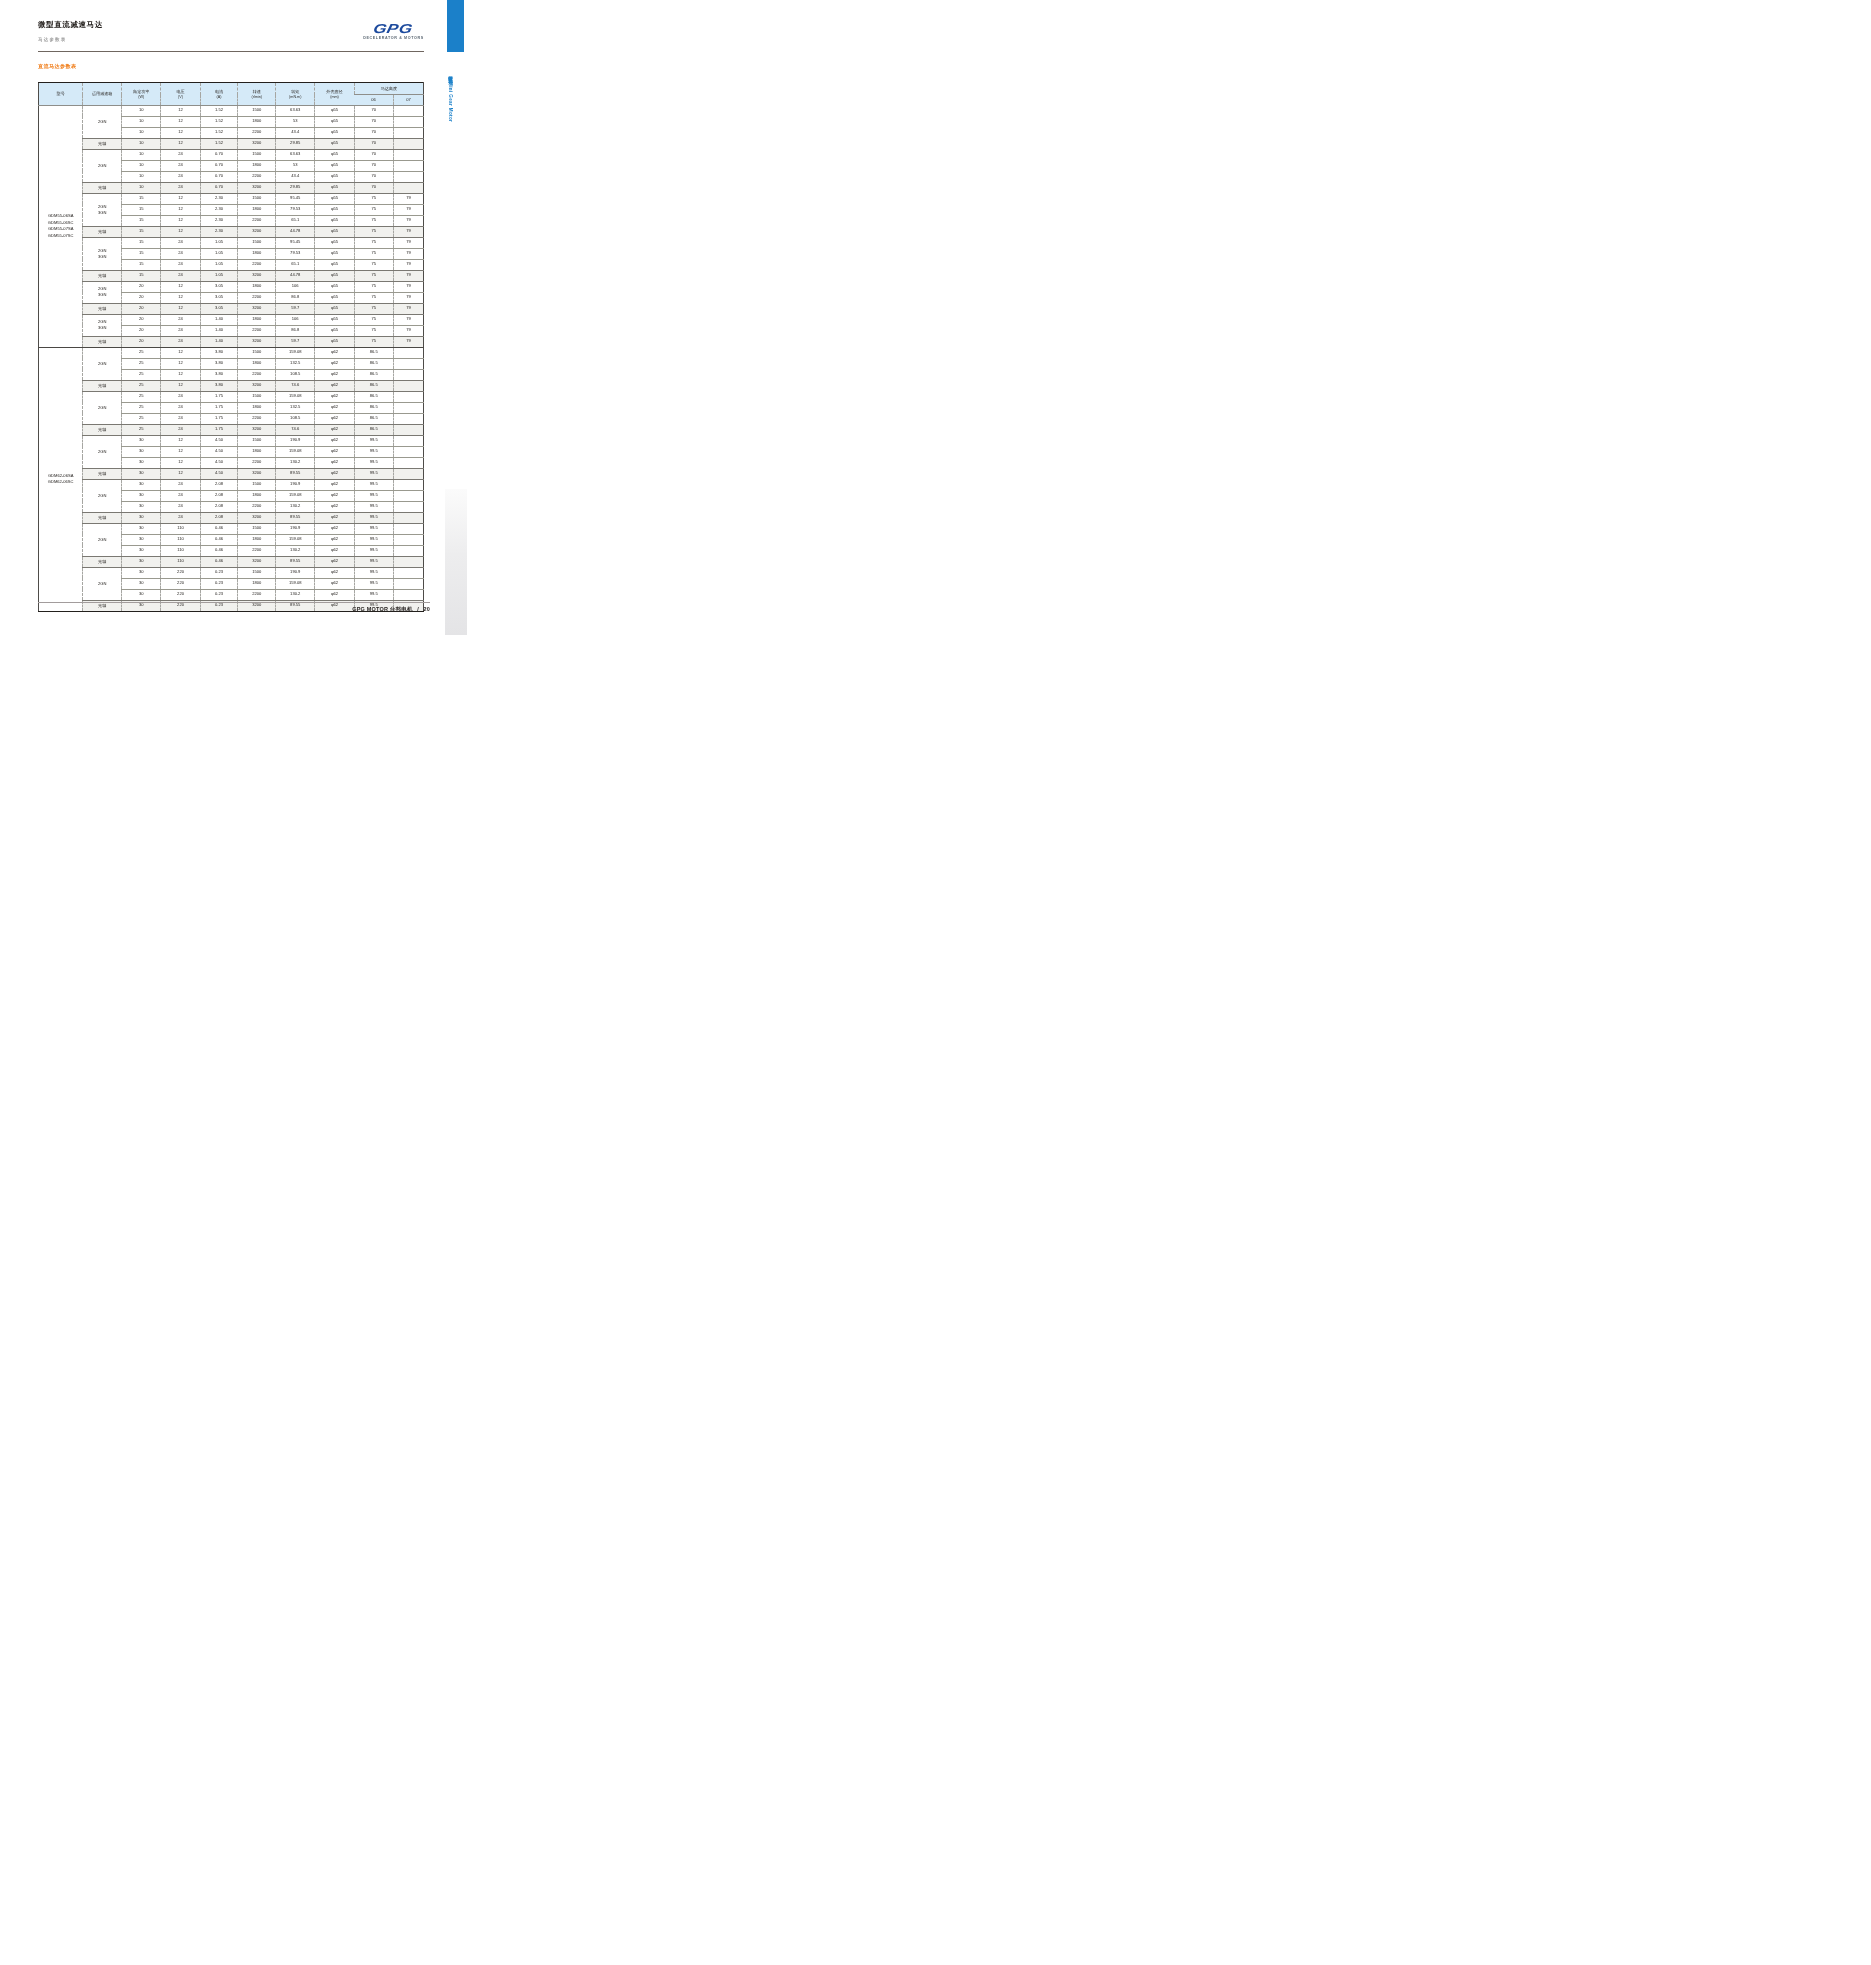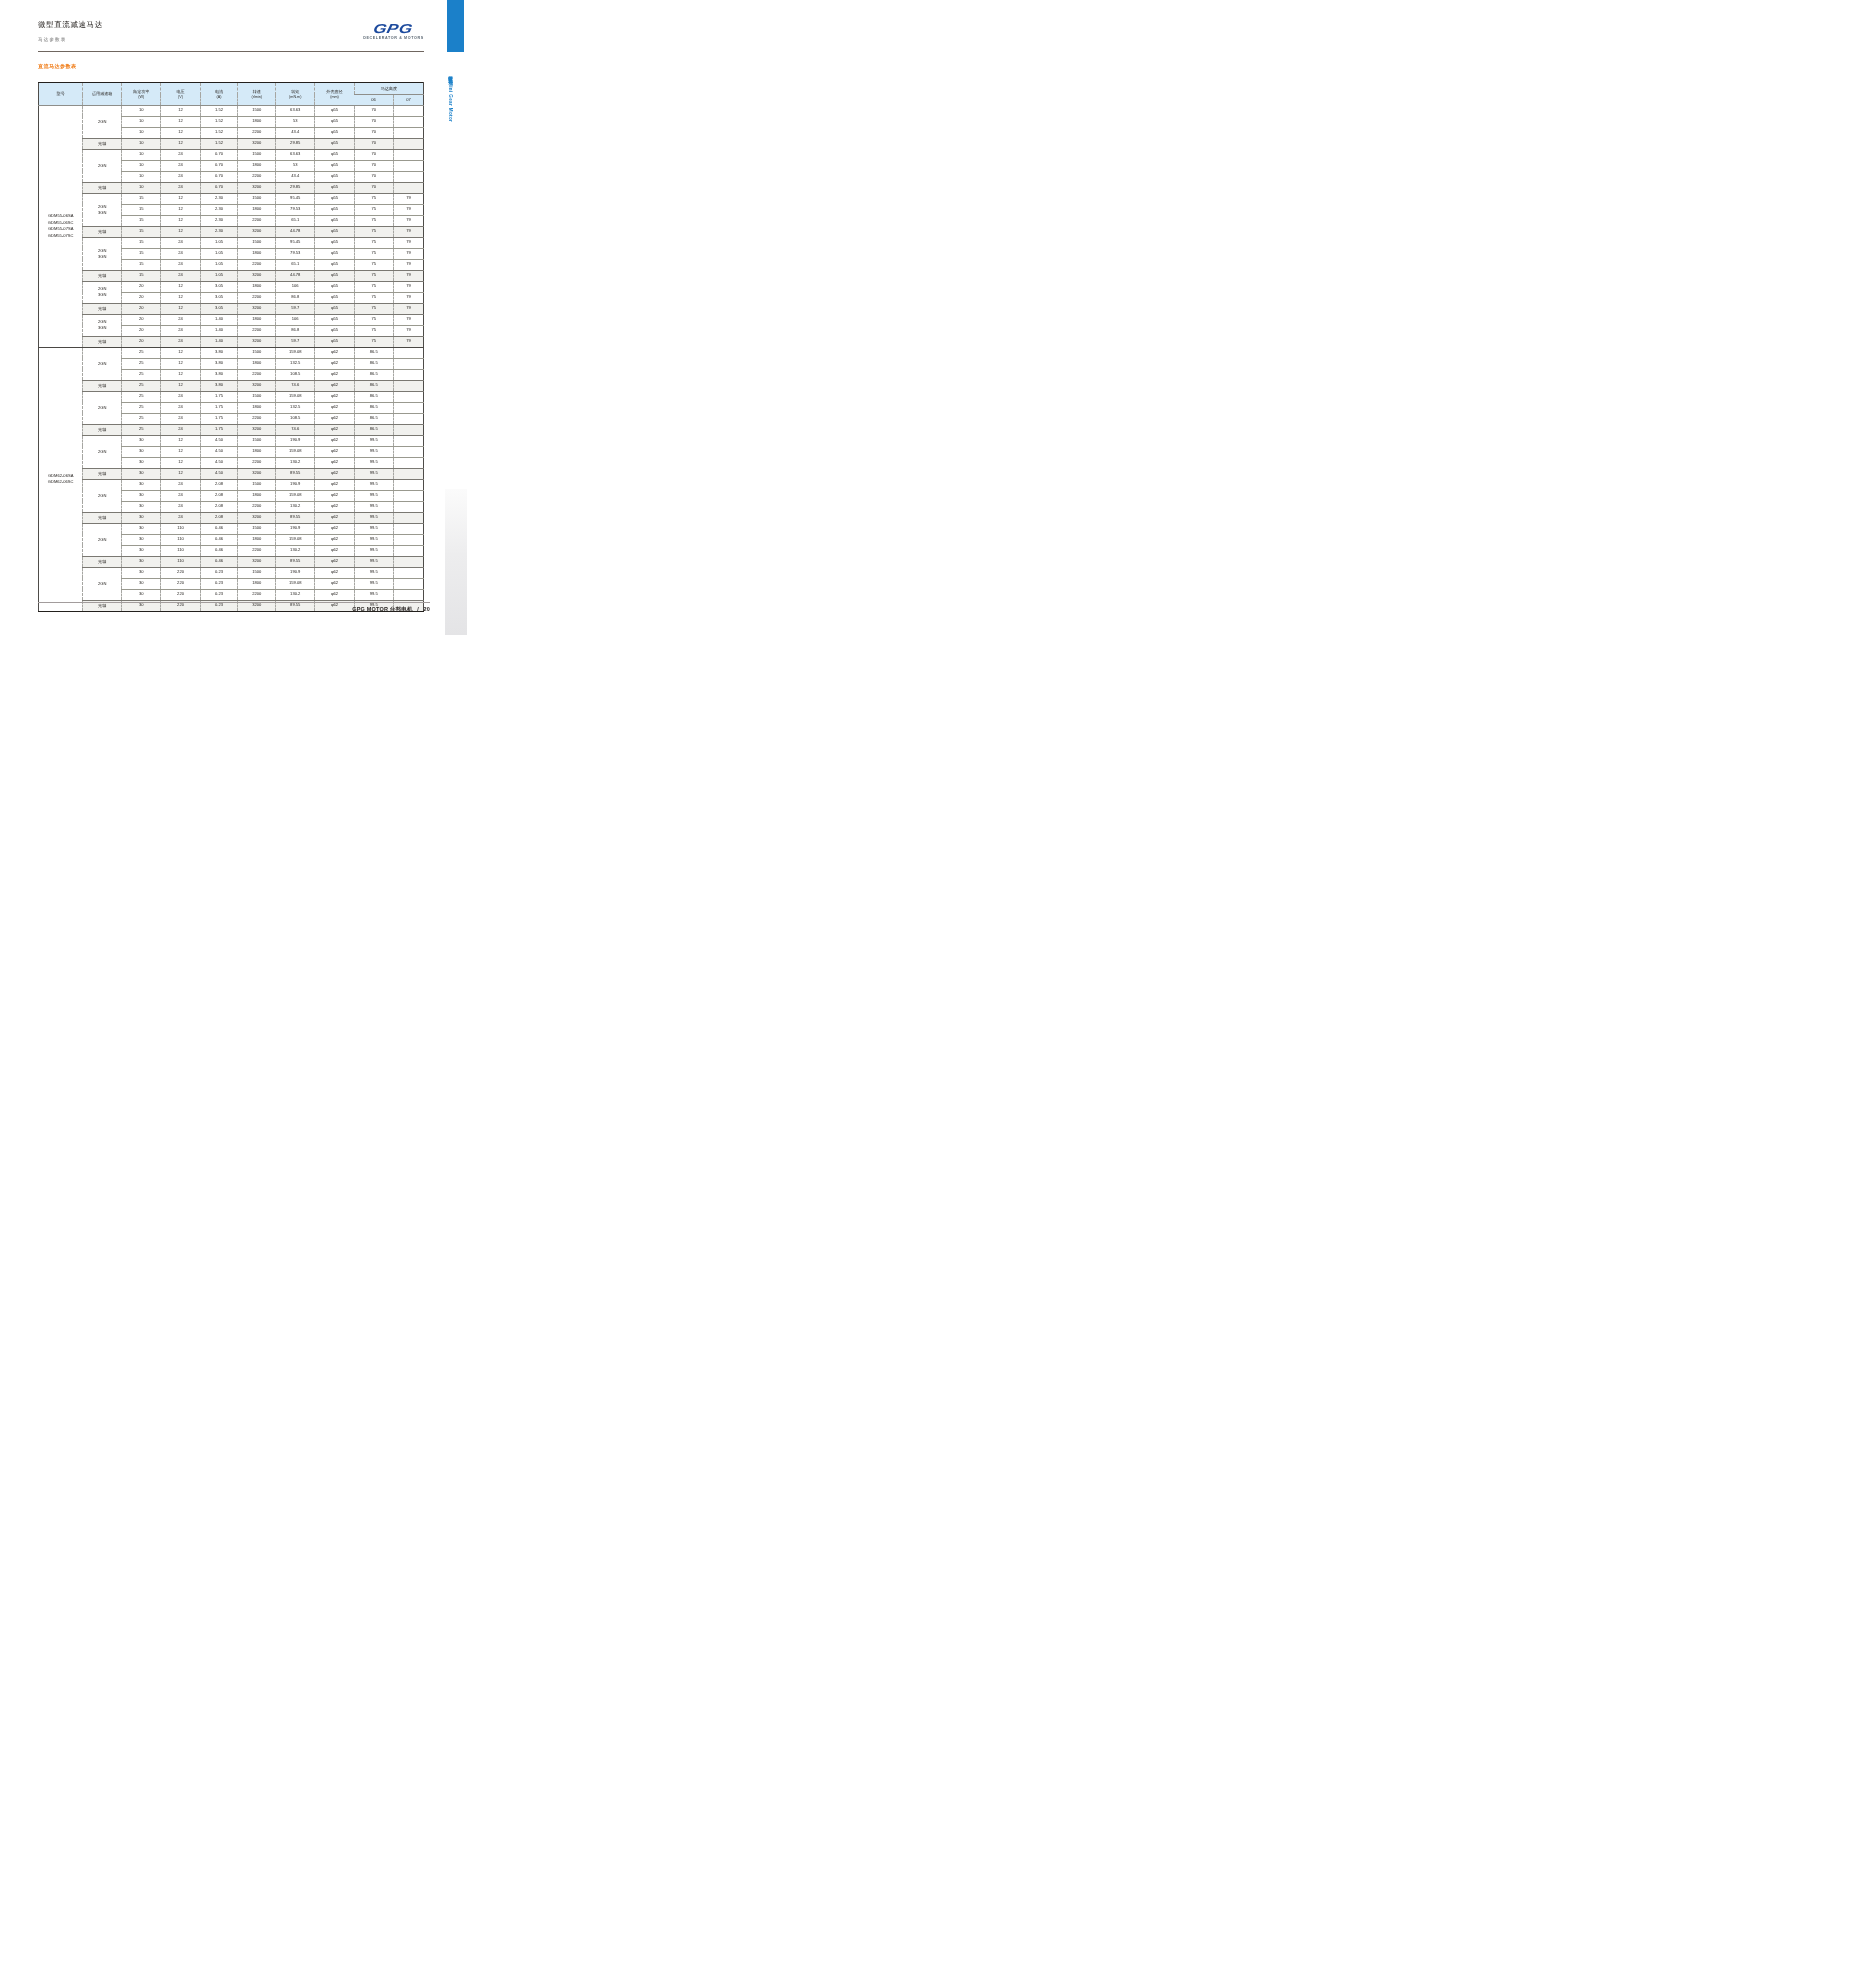--- a/index.html
+++ b/index.html
@@ -10,21 +10,21 @@
     --row-shade:#f1f1ee;
     --border-dark:#23201d;
     --line-gray:#99998f;
     --dash-gray:#a6a6a2;
   }
   html,body{margin:0;padding:0;background:#fff;}
   body{font-family:"Liberation Sans","DejaVu Sans",sans-serif;color:#2a2724;}
   .page{position:relative;width:468px;height:635px;background:#ffffff;overflow:hidden;}
 
   
-  .page-title{position:absolute;left:38px;top:19.7px;font-size:7.5px;font-weight:normal;color:#25211e;letter-spacing:0.6px;}
+  .page-title{position:absolute;left:38px;top:19.7px;font-size:7.5px;font-weight:bold;color:#25211e;letter-spacing:0.6px;}
   .page-subtitle{position:absolute;left:38px;top:37px;font-size:4.5px;color:#9c9c9c;letter-spacing:1.2px;font-weight:bold;}
   .header-rule{position:absolute;left:38px;top:51px;width:386px;height:1.2px;background:#6f6660;}
   .logo{position:absolute;left:356px;top:21.6px;width:75px;text-align:center;}
   .logo-mark{display:inline-block;font-size:13px;font-weight:800;font-style:italic;color:var(--logo-blue);transform:scaleX(1.30) skewX(-10deg);letter-spacing:0.4px;line-height:1;}
   .logo-sub{margin-top:1.6px;font-size:3.7px;font-weight:bold;color:#5d6974;letter-spacing:0.6px;}
   .blue-bar{position:absolute;left:447px;top:0;width:16.5px;height:52px;background:var(--accent-blue);}
   .sidebar-text{position:absolute;left:448px;top:72px;writing-mode:vertical-rl;font-size:4.5px;font-weight:bold;color:var(--accent-blue);letter-spacing:0.8px;}
   .sidebar-text .en{margin-top:3.1px;letter-spacing:0.4px;}
   .corner-shade{position:absolute;left:445px;top:489px;width:22.4px;height:146px;
     background:linear-gradient(180deg,#fbfbfb 0%,#ededee 45%,#e4e4e6 100%);}

